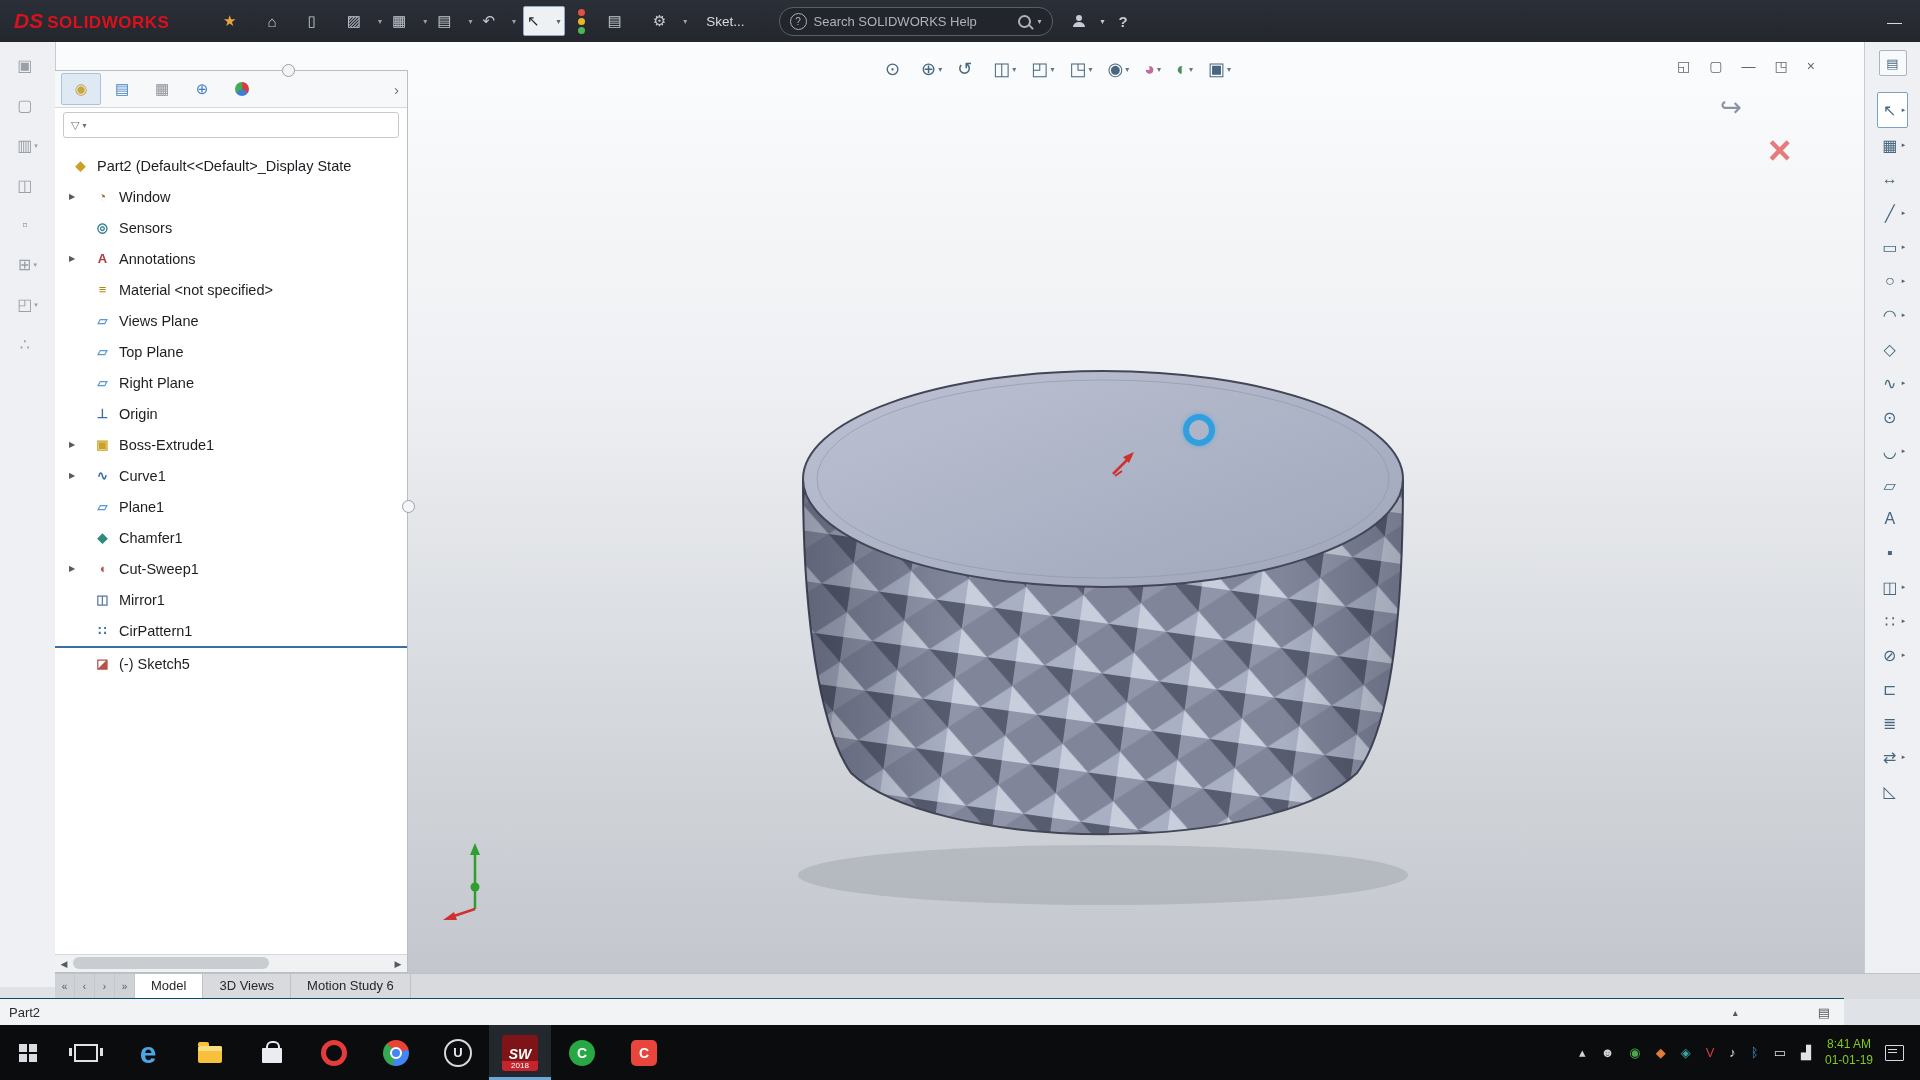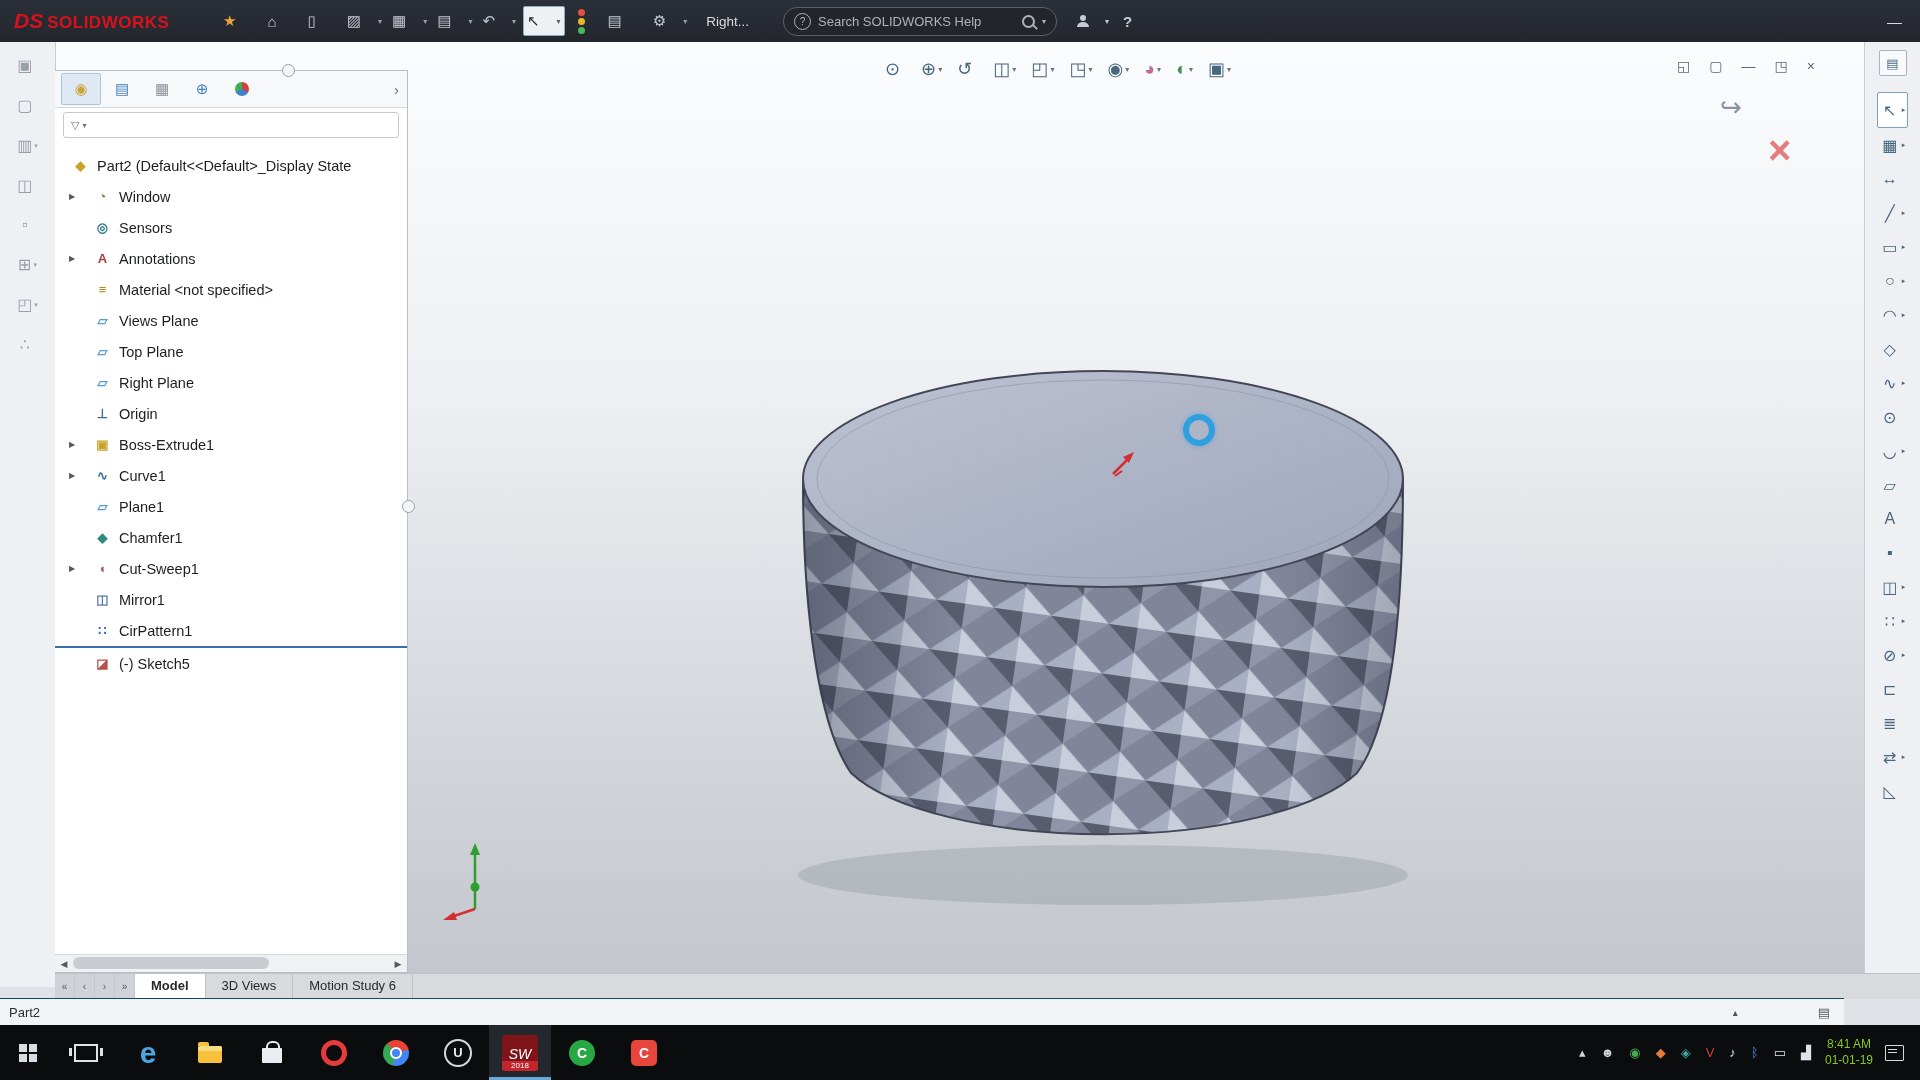--- a/index.html
+++ b/index.html
@@ -101,21 +101,21 @@
   .rt-glyph{font-size:16px;color:#47677f;min-width:20px;text-align:center;}
   .rt-dd{font-size:7px;color:#55606c;}
   .rt-item.active{background:#fff;border:1px solid #7aa0c4;border-radius:2px;padding:0 2px;}
 
   
   #doc-tabs{position:absolute;left:55px;top:973px;width:1865px;height:25px;background:#d8dadd;
     border-top:1px solid #bfc2c7;display:flex;align-items:stretch;z-index:20;}
   .tab-nav{width:19px;display:flex;align-items:center;justify-content:center;font-size:10px;
     color:#555a61;border-right:1px solid #c4c7cc;background:#cfd2d6;}
   .doc-tab{padding:0 16px;line-height:24px;font-size:13px;color:#26282c;border-right:1px solid #bfc2c7;}
-  .doc-tab.active{background:#fff;font-weight:bold;}
+  .doc-tab.active{background:#fff;font-weight:normal;}
 
   
   #status-bar{position:absolute;left:0;top:998px;width:1844px;height:27px;background:#f2f3f5;
     border-top:1px solid #0c4a6e;display:flex;align-items:center;font-size:13px;color:#2a2d31;z-index:20;}
   #status-left{padding-left:9px;}
   #status-spacer{flex:1;}
   .status-item{padding:0 17px;border-left:1px solid #c3c6cb;line-height:26px;}
   #status-caret{padding:0 10px;font-size:10px;color:#555;}
   #status-gap{width:70px;}
   #status-expand{padding-right:14px;color:#555a61;font-size:13px;}
@@ -146,21 +146,21 @@
   .app-art.store{width:20px;height:15px;background:#e9edf1;border-radius:1px;margin-top:6px;position:relative;}
   .app-art.store::before{content:"";position:absolute;top:-7px;left:4px;width:10px;height:7px;
     border:2px solid #e9edf1;border-bottom:none;border-radius:6px 6px 0 0;}
   .app-art.opera{width:16px;height:16px;border:5px solid #e53b3b;border-radius:50%;}
   .app-art.chrome{width:26px;height:26px;border-radius:50%;position:relative;
     background:conic-gradient(from -45deg,#ea4335 0 120deg,#4285f4 0 240deg,#34a853 0 360deg);}
   .app-art.chrome::after{content:"";position:absolute;inset:7px;background:#4285f4;border:2px solid #fff;border-radius:50%;}
   .app-art.ring{width:24px;height:24px;border:2px solid #d6dade;border-radius:50%;}
   .app-art.ring .app-label{color:#e8ecf0;font-size:13px;font-weight:bold;}
   .app-art.sw{width:36px;height:36px;background:#7e1418;border-radius:3px;flex-direction:column;overflow:hidden;}
-  .app-art.sw .app-label{color:#fff;font-style:italic;font-weight:normal;font-size:14px;margin-top:3px;}
+  .app-art.sw .app-label{color:#fff;font-style:italic;font-weight:bold;font-size:14px;margin-top:3px;}
   .app-art.sw .app-sub{display:block;position:absolute;bottom:0;left:0;right:0;background:#c4242b;
     color:#fff;font-size:8px;text-align:center;line-height:10px;}
   .app-art.green{width:26px;height:26px;border-radius:50%;background:#27a844;}
   .app-art.green .app-label{color:#fff;font-size:14px;font-weight:bold;}
   .app-art.redsq{width:26px;height:26px;border-radius:5px;background:#e8453c;}
   .app-art.redsq .app-label{color:#fff;font-size:14px;font-weight:bold;}
   #tb-spacer{flex:1;}
   #tray{display:flex;align-items:center;gap:15px;margin-right:14px;}
   .tray-icon{font-size:13px;line-height:1;}
   #clock{color:#84cc16;font-size:12px;text-align:center;line-height:1.3;margin-right:12px;}
@@ -234,21 +234,21 @@
           <span class="traffic" style="visibility: hidden;"></span>
           <span class="dd" style="visibility: hidden;">▾</span>
         </span>
 
         <span class="mb-icon">
           <span>⚙</span>
           <span class="traffic" style="visibility: hidden;"></span>
           <span class="dd">▾</span>
         </span>
       </div>
-    <span id="sketch-label">Right...</span>
+    <span id="sketch-label">Sket...</span>
     <div id="sw-search">
       <span class="qmark">?</span>
       <span class="ph">Search SOLIDWORKS Help</span>
       <span class="mag"></span>
       <span style="font-size:8px;color:#aeb3ba;">▾</span>
     </div>
     <div id="mb-right">
       <svg width="16" height="16" viewBox="0 0 16 16">
         <circle cx="8" cy="5" r="3" fill="#c6cbd3"></circle>
         <path d="M2 14 a6 5 0 0 1 12 0 Z" fill="#c6cbd3"></path>

